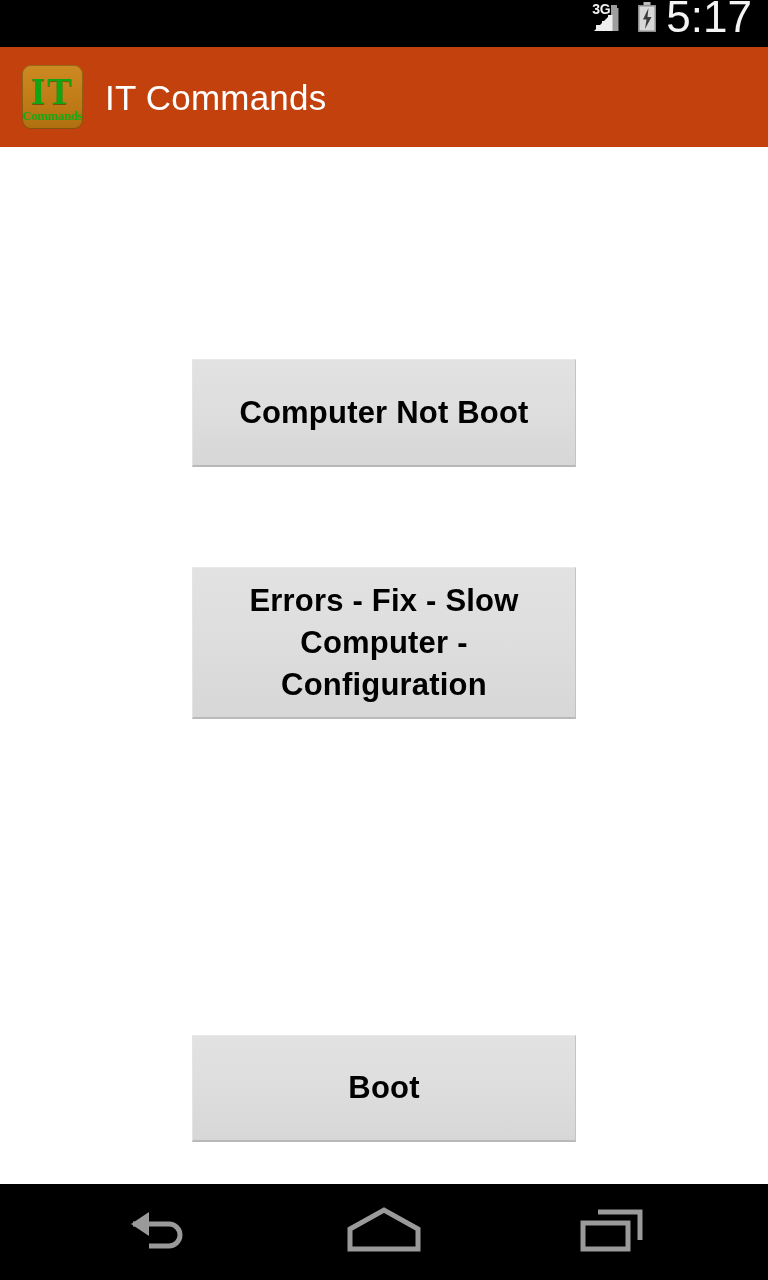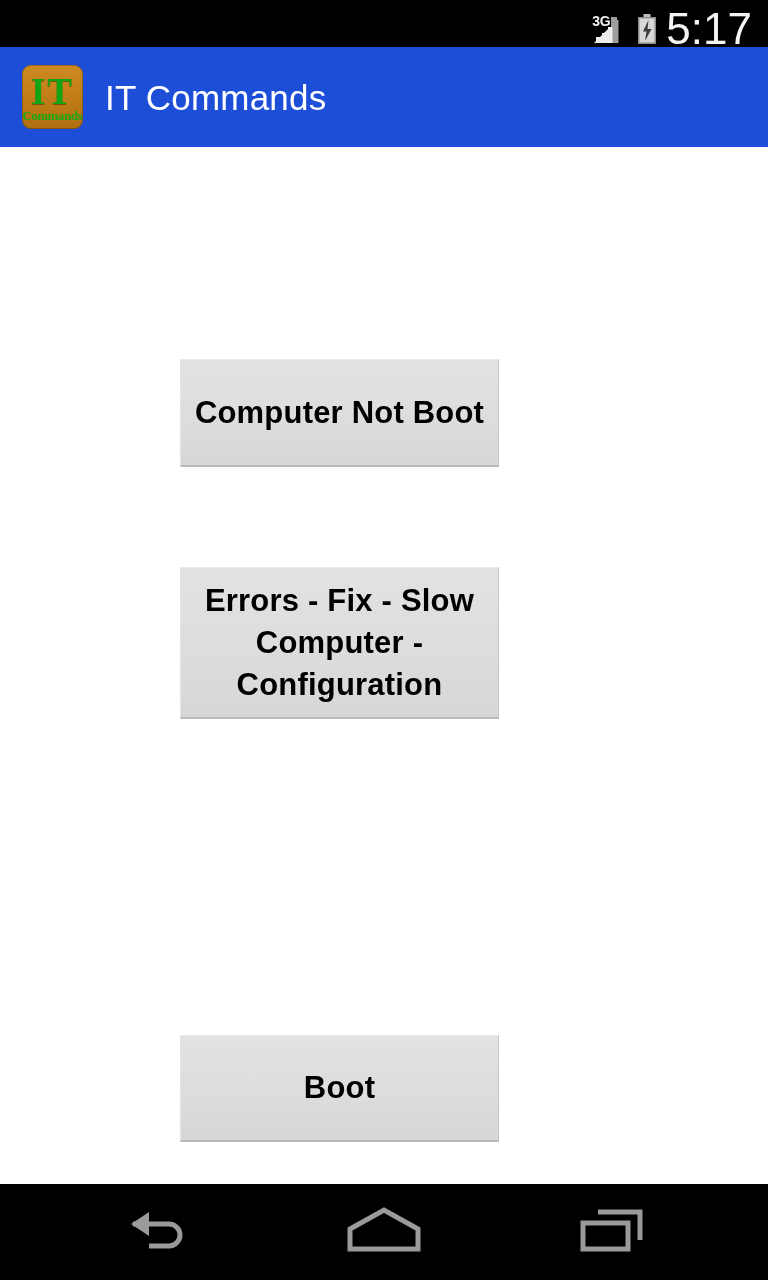--- a/index.html
+++ b/index.html
@@ -24,21 +24,21 @@
     flex-direction: column;
   }
 
   
   #status-bar {
     position: relative;
     height: 47px;
     background: #000000;
     flex: 0 0 auto;
     display: flex;
-    align-items: flex-end;
+    align-items: flex-start;
     justify-content: flex-end;
     padding-right: 16px;
     box-sizing: border-box;
     padding-left: 14px;
   }
   .status-right {
     display: flex;
     align-items: center;
     gap: 9px;
   }
@@ -70,21 +70,21 @@
     line-height: 33px;
     font-weight: 400;
     letter-spacing: 0px;
     padding-bottom: 2px;
   }
 
   
   #action-bar {
     position: relative;
     height: 100px;
-    background: #1d4ed8;
+    background: #c2410c;
     flex: 0 0 auto;
     display: flex;
     align-items: center;
     padding-left: 22px;
     box-sizing: border-box;
     box-shadow: 0 1px 0 rgba(0,0,0,0.55);
   }
   #app-icon {
     position: relative;
     width: 61px;
@@ -131,22 +131,22 @@
   
   #content {
     position: relative;
     flex: 1 1 auto;
     background: #ffffff;
     overflow: hidden;
   }
 
   .menu-button {
     position: absolute;
-    left: 180px;
-    width: 319px;
+    left: 192px;
+    width: 384px;
     background: linear-gradient(180deg, #e2e2e2 0%, #dedede 45%, #d7d7d7 100%);
     border: none;
     border-bottom: 2px solid #b9b9b9;
     border-right: 1px solid #c4c4c4;
     border-top: 1px solid #eaeaea;
     border-left: 1px solid #e4e4e4;
     box-sizing: border-box;
     color: #000000;
     font-family: "Liberation Sans", sans-serif;
     font-weight: bold;

